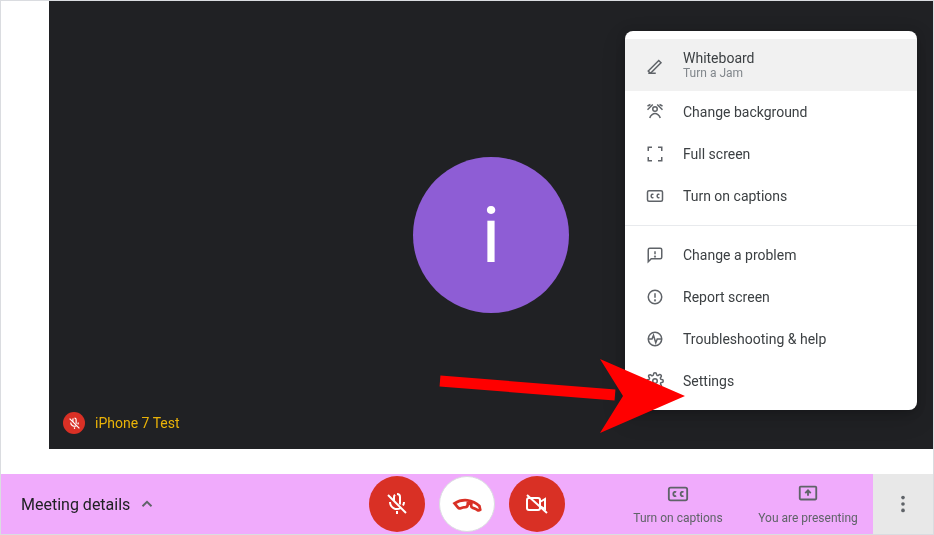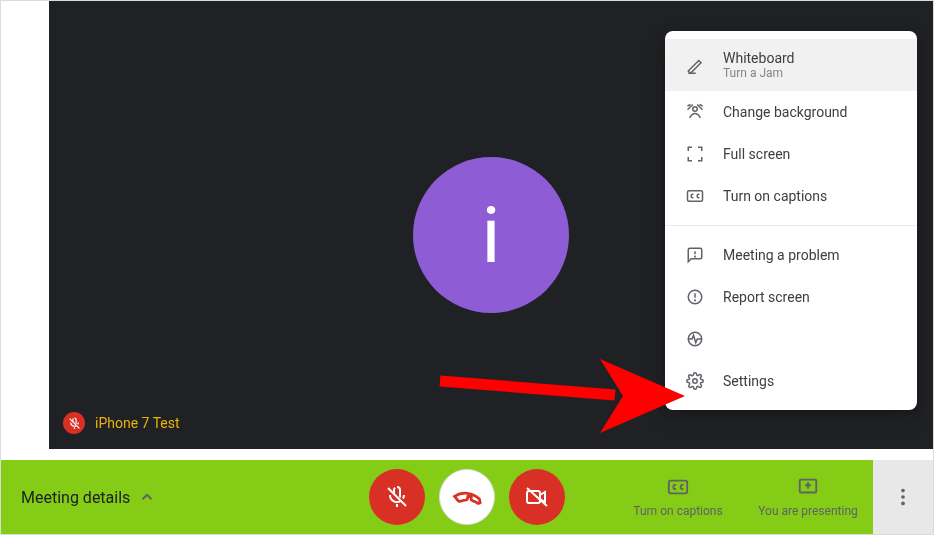--- a/index.html
+++ b/index.html
@@ -57,22 +57,22 @@
     }
     .participant-name {
       color: #eab308;
       font-size: 14px;
     }
     .bottom-bar {
       position: absolute;
       bottom: 0;
       left: 0;
       right: 0;
-      height: 74px;
-      background: #84cc16;
+      height: 60px;
+      background: #f0abfc;
       display: flex;
       align-items: center;
       justify-content: space-between;
     }
     .meeting-details {
       display: flex;
       align-items: center;
       gap: 8px;
       cursor: pointer;
       font-size: 16px;
@@ -130,21 +130,21 @@
       background: #e8e8e8;
       display: flex;
       align-items: center;
       justify-content: center;
       cursor: pointer;
     }
     .popup-menu {
       position: absolute;
       top: 30px;
       right: 16px;
-      width: 252px;
+      width: 292px;
       background: #fff;
       border-radius: 8px;
       box-shadow: 0 2px 10px rgba(0,0,0,0.2), 0 8px 24px rgba(0,0,0,0.15);
       padding: 8px 0;
       z-index: 10;
     }
     .menu-item {
       display: flex;
       align-items: center;
       gap: 18px;
@@ -250,39 +250,40 @@
   </div>
   <div class="menu-divider"></div>
   <div class="menu-item">
     <span class="icon-slot">
       <svg width="18" height="18" viewBox="0 0 24 24" fill="none" stroke="#5f6368" stroke-width="2">
         <path d="M21 15a2 2 0 0 1-2 2H7l-4 4V5a2 2 0 0 1 2-2h14a2 2 0 0 1 2 2z"></path>
         <line x1="12" y1="7" x2="12" y2="11"></line>
           <circle cx="12" cy="14" r="0.5" fill="#5f6368"></circle>
       </svg>
     </span>
-    <span>Meeting a problem</span>
+    <span>Change a problem</span>
   </div>
   <div class="menu-item">
     <span class="icon-slot">
       <svg width="18" height="18" viewBox="0 0 24 24" fill="none" stroke="#5f6368" stroke-width="2">
         <circle cx="12" cy="12" r="9"></circle>
           <line x1="12" y1="7" x2="12" y2="13"></line>
         <circle cx="12" cy="16.5" r="0.5" fill="#5f6368"></circle>
       </svg>
     </span>
     <span>Report screen</span>
   </div>
   <div class="menu-item">
     <span class="icon-slot">
       <svg width="18" height="18" viewBox="0 0 24 24" fill="none" stroke="#5f6368" stroke-width="2">
         <circle cx="12" cy="12" r="9"></circle>
         <path d="M4 12h4l2-5 3 10 2-5h5"></path>
       </svg>
     </span>
+    <span>Troubleshooting &amp; help</span>
   </div>
   <div class="menu-item">
     <span class="icon-slot">
       <svg width="18" height="18" viewBox="0 0 24 24" fill="none" stroke="#5f6368" stroke-width="2">
         <circle cx="12" cy="12" r="3"></circle>
         <path d="M19.4 15a1.7 1.7 0 0 0 .3 1.8l.1.1a2 2 0 1 1-2.8 2.8l-.1-.1a1.7 1.7 0 0 0-1.8-.3 1.7 1.7 0 0 0-1 1.5V21a2 2 0 1 1-4 0v-.1a1.7 1.7 0 0 0-1-1.5 1.7 1.7 0 0 0-1.8.3l-.1.1a2 2 0 1 1-2.8-2.8l.1-.1a1.7 1.7 0 0 0 .3-1.8 1.7 1.7 0 0 0-1.5-1H3a2 2 0 1 1 0-4h.1a1.7 1.7 0 0 0 1.5-1 1.7 1.7 0 0 0-.3-1.8l-.1-.1a2 2 0 1 1 2.8-2.8l.1.1a1.7 1.7 0 0 0 1.8.3H9a1.7 1.7 0 0 0 1-1.5V3a2 2 0 1 1 4 0v.1a1.7 1.7 0 0 0 1 1.5 1.7 1.7 0 0 0 1.8-.3l.1-.1a2 2 0 1 1 2.8 2.8l-.1.1a1.7 1.7 0 0 0-.3 1.8V9c.3.6.9 1 1.5 1H21a2 2 0 1 1 0 4h-.1a1.7 1.7 0 0 0-1.5 1z"></path>
       </svg>
     </span>
     <span>Settings</span>
   </div>

